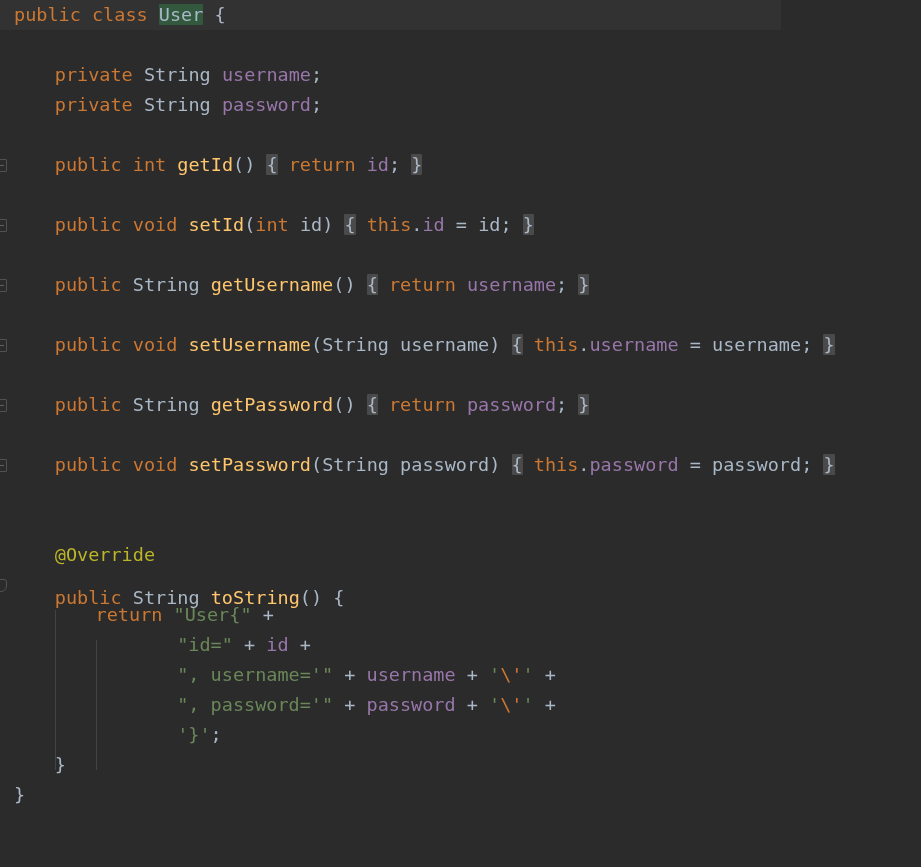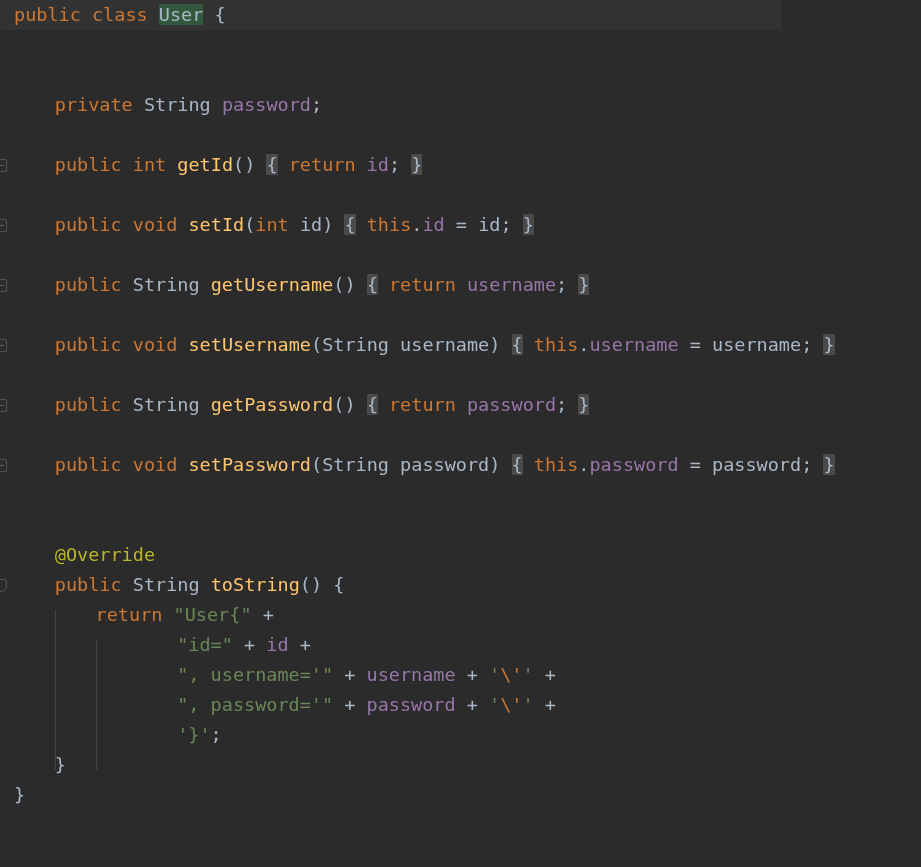--- a/index.html
+++ b/index.html
@@ -124,37 +124,38 @@
 </head>
 <body>
 
 <div id="editor">
 
   <div class="indent-guide" style="left:55px; top:610px; height:160px;"></div>
   <div class="indent-guide" style="left:96px; top:640px; height:130px;"></div>
 
   <div class="code" id="code-lines">
       <div class="line current" style="top: 0px;"><span class="txt" style="left: 14px;"><span class="kw">public</span><span class="punct"> </span><span class="kw">class</span><span class="punct"> </span><span class="cls hl-ident">User</span><span class="punct"> </span><span class="punct">{</span></span></div>
+      <div class="line" style="top: 60px;"><span class="txt" style="left: 54.8px;"><span class="kw">private</span><span class="punct"> </span><span class="type">String</span><span class="punct"> </span><span class="field">username</span><span class="punct">;</span></span></div>
       <div class="line" style="top: 90px;"><span class="txt" style="left: 54.8px;"><span class="kw">private</span><span class="punct"> </span><span class="type">String</span><span class="punct"> </span><span class="field">password</span><span class="punct">;</span></span></div>
       <div class="line" style="top: 120px;"><span class="txt" style="left: 14px;"></span></div>
       <div class="line" style="top: 150px;"><span class="txt" style="left: 54.8px;"><span class="kw">public</span><span class="punct"> </span><span class="kw">int</span><span class="punct"> </span><span class="fn">getId</span><span class="punct">()</span><span class="punct"> </span><span class="punct hl-brace">{</span><span class="punct"> </span><span class="kw">return</span><span class="punct"> </span><span class="field">id</span><span class="punct">;</span><span class="punct"> </span><span class="punct hl-brace">}</span></span></div>
       <div class="line" style="top: 180px;"><span class="txt" style="left: 14px;"></span></div>
       <div class="line" style="top: 210px;"><span class="txt" style="left: 54.8px;"><span class="kw">public</span><span class="punct"> </span><span class="kw">void</span><span class="punct"> </span><span class="fn">setId</span><span class="punct">(</span><span class="kw">int</span><span class="punct"> </span><span class="param">id</span><span class="punct">)</span><span class="punct"> </span><span class="punct hl-brace">{</span><span class="punct"> </span><span class="kw">this</span><span class="punct">.</span><span class="field">id</span><span class="punct"> </span><span class="op">=</span><span class="punct"> </span><span class="param">id</span><span class="punct">;</span><span class="punct"> </span><span class="punct hl-brace">}</span></span></div>
       <div class="line" style="top: 240px;"><span class="txt" style="left: 14px;"></span></div>
       <div class="line" style="top: 270px;"><span class="txt" style="left: 54.8px;"><span class="kw">public</span><span class="punct"> </span><span class="type">String</span><span class="punct"> </span><span class="fn">getUsername</span><span class="punct">()</span><span class="punct"> </span><span class="punct hl-brace">{</span><span class="punct"> </span><span class="kw">return</span><span class="punct"> </span><span class="field">username</span><span class="punct">;</span><span class="punct"> </span><span class="punct hl-brace">}</span></span></div>
       <div class="line" style="top: 300px;"><span class="txt" style="left: 14px;"></span></div>
       <div class="line" style="top: 330px;"><span class="txt" style="left: 54.8px;"><span class="kw">public</span><span class="punct"> </span><span class="kw">void</span><span class="punct"> </span><span class="fn">setUsername</span><span class="punct">(</span><span class="type">String</span><span class="punct"> </span><span class="param">username</span><span class="punct">)</span><span class="punct"> </span><span class="punct hl-brace">{</span><span class="punct"> </span><span class="kw">this</span><span class="punct">.</span><span class="field">username</span><span class="punct"> </span><span class="op">=</span><span class="punct"> </span><span class="param">username</span><span class="punct">;</span><span class="punct"> </span><span class="punct hl-brace">}</span></span></div>
       <div class="line" style="top: 360px;"><span class="txt" style="left: 14px;"></span></div>
       <div class="line" style="top: 390px;"><span class="txt" style="left: 54.8px;"><span class="kw">public</span><span class="punct"> </span><span class="type">String</span><span class="punct"> </span><span class="fn">getPassword</span><span class="punct">()</span><span class="punct"> </span><span class="punct hl-brace">{</span><span class="punct"> </span><span class="kw">return</span><span class="punct"> </span><span class="field">password</span><span class="punct">;</span><span class="punct"> </span><span class="punct hl-brace">}</span></span></div>
       <div class="line" style="top: 420px;"><span class="txt" style="left: 14px;"></span></div>
       <div class="line" style="top: 450px;"><span class="txt" style="left: 54.8px;"><span class="kw">public</span><span class="punct"> </span><span class="kw">void</span><span class="punct"> </span><span class="fn">setPassword</span><span class="punct">(</span><span class="type">String</span><span class="punct"> </span><span class="param">password</span><span class="punct">)</span><span class="punct"> </span><span class="punct hl-brace">{</span><span class="punct"> </span><span class="kw">this</span><span class="punct">.</span><span class="field">password</span><span class="punct"> </span><span class="op">=</span><span class="punct"> </span><span class="param">password</span><span class="punct">;</span><span class="punct"> </span><span class="punct hl-brace">}</span></span></div>
       <div class="line" style="top: 480px;"><span class="txt" style="left: 14px;"></span></div>
       <div class="line" style="top: 510px;"><span class="txt" style="left: 14px;"></span></div>
       <div class="line" style="top: 540px;"><span class="txt" style="left: 54.8px;"><span class="anno">@Override</span></span></div>
-      <div class="line" style="top: 570px;"><span class="txt" style="left: 54.8px;"><span class="kw">public</span><span class="punct"> </span><span class="type">String</span><span class="punct"> </span><span class="fn">toString</span><span class="punct">()</span><span class="punct"> </span><span class="punct">{</span></span></div>
+      <div class="line" style="top: 583px;"><span class="txt" style="left: 54.8px;"><span class="kw">public</span><span class="punct"> </span><span class="type">String</span><span class="punct"> </span><span class="fn">toString</span><span class="punct">()</span><span class="punct"> </span><span class="punct">{</span></span></div>
       <div class="line" style="top: 600px;"><span class="txt" style="left: 95.6px;"><span class="kw">return</span><span class="punct"> </span><span class="str">"User{"</span><span class="punct"> </span><span class="op">+</span></span></div>
       <div class="line" style="top: 630px;"><span class="txt" style="left: 177.2px;"><span class="str">"id="</span><span class="punct"> </span><span class="op">+</span><span class="punct"> </span><span class="field">id</span><span class="punct"> </span><span class="op">+</span></span></div>
       <div class="line" style="top: 660px;"><span class="txt" style="left: 177.2px;"><span class="str">", username='"</span><span class="punct"> </span><span class="op">+</span><span class="punct"> </span><span class="field">username</span><span class="punct"> </span><span class="op">+</span><span class="punct"> </span><span class="str">'</span><span class="esc">\'</span><span class="str">'</span><span class="punct"> </span><span class="op">+</span></span></div>
       <div class="line" style="top: 690px;"><span class="txt" style="left: 177.2px;"><span class="str">", password='"</span><span class="punct"> </span><span class="op">+</span><span class="punct"> </span><span class="field">password</span><span class="punct"> </span><span class="op">+</span><span class="punct"> </span><span class="str">'</span><span class="esc">\'</span><span class="str">'</span><span class="punct"> </span><span class="op">+</span></span></div>
       <div class="line" style="top: 720px;"><span class="txt" style="left: 177.2px;"><span class="str">'}'</span><span class="punct">;</span></span></div>
       <div class="line" style="top: 750px;"><span class="txt" style="left: 54.8px;"><span class="punct">}</span></span></div>
       <div class="line" style="top: 780px;"><span class="txt" style="left: 14px;"><span class="punct">}</span></span></div>
     </div>
 
   <div class="gutter" id="gutter">

